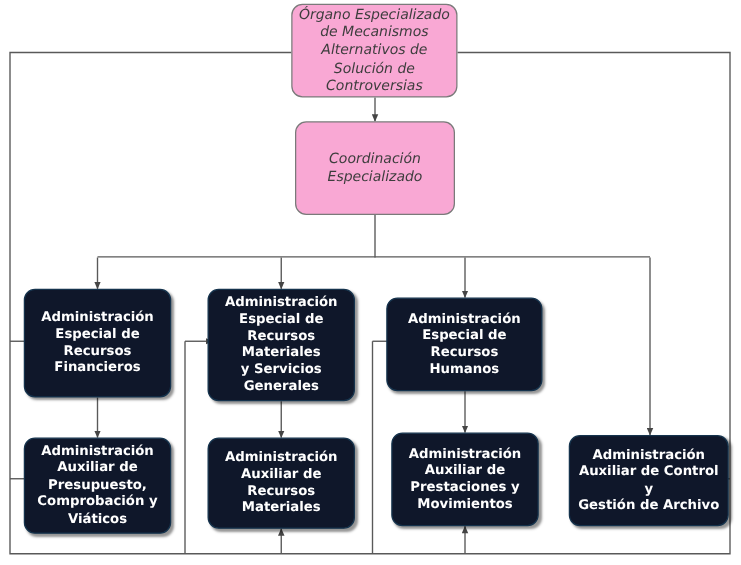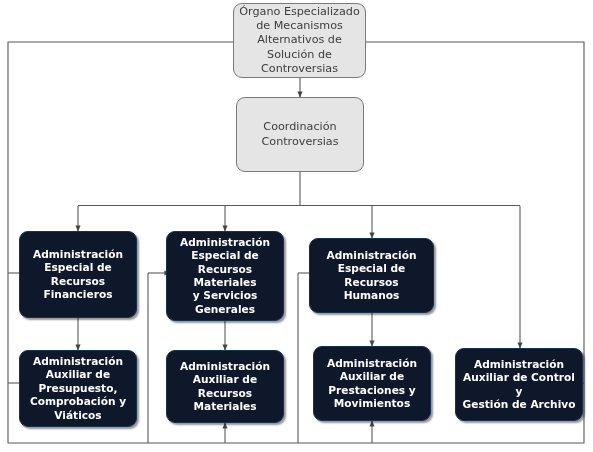--- a/index.html
+++ b/index.html
@@ -34,25 +34,26 @@
     border-radius: 9px;
     line-height: 1.26;
   }
   .node .label {
     display: block;
     width: 100%;
     padding: 0 5px;
     white-space: pre-line;
   }
   .node-plain {
-    background: #e5e5e5;
+    background: #f9a8d4;
     border: 1px solid #7a7a7a;
     color: #3d3d3d;
     font-size: 11.2px;
     font-weight: 400;
+    font-style: italic;
   }
   .node-unit {
     background: #0f172a;
     border: 1px solid #15334d;
     color: #ffffff;
     font-size: 10.6px;
     font-weight: bold;
     box-shadow: 2px 2px 2px rgba(0,0,0,0.42);
   }
 </style>
@@ -120,21 +121,21 @@
   <div class="node node-plain" style="left:233px; top:3px; width:133px; height:75px;">
     <span class="label">Órgano Especializado
 de Mecanismos
 Alternativos de
 Solución de
 Controversias</span>
   </div>
 
   <div class="node node-plain" style="left:236px; top:97px; width:128px; height:75px;">
     <span class="label">Coordinación
-Controversias</span>
+Especializado</span>
   </div>
 
   <div class="node node-unit" style="left:19px; top:231px; width:118px; height:87px;">
     <span class="label">Administración
 Especial de
 Recursos
 Financieros</span>
   </div>
 
   <div class="node node-unit" style="left:166px; top:231px; width:118px; height:90px;">

